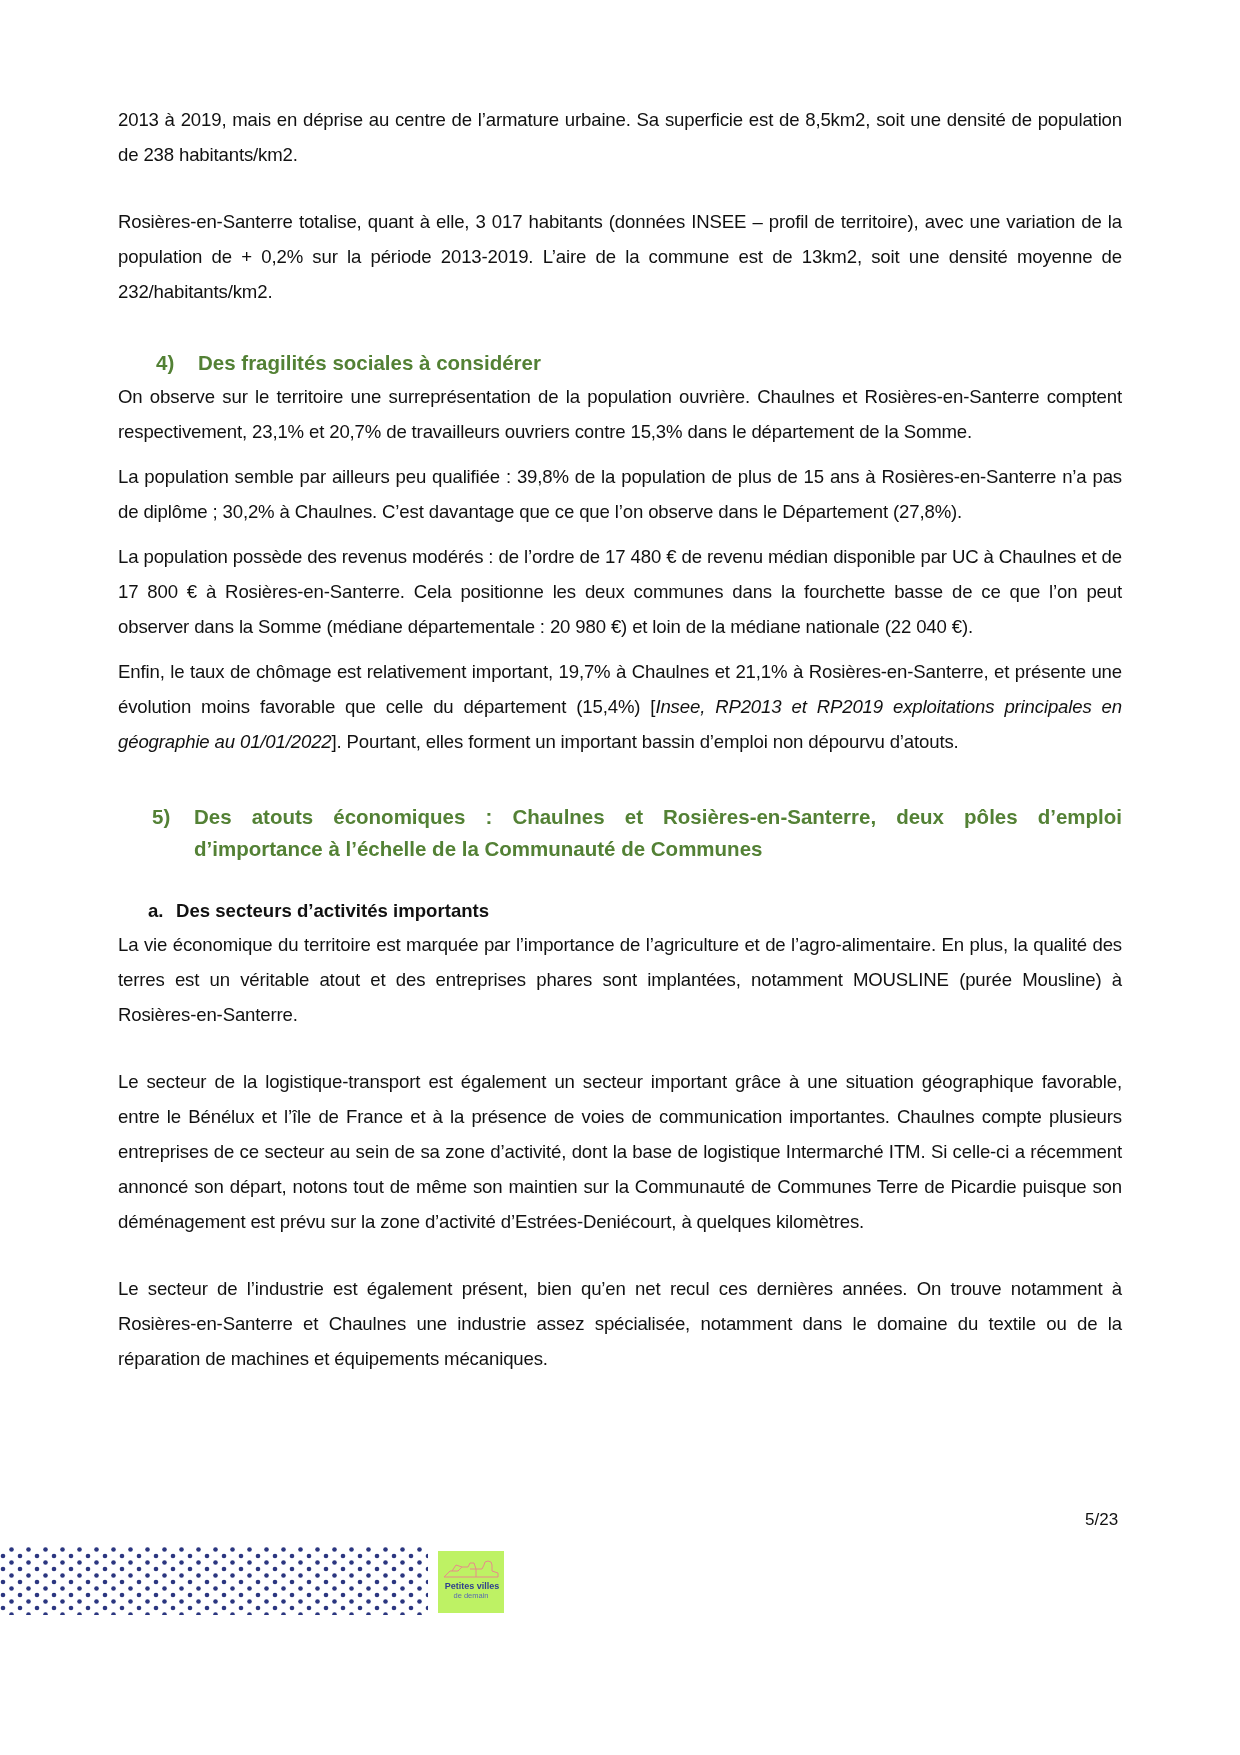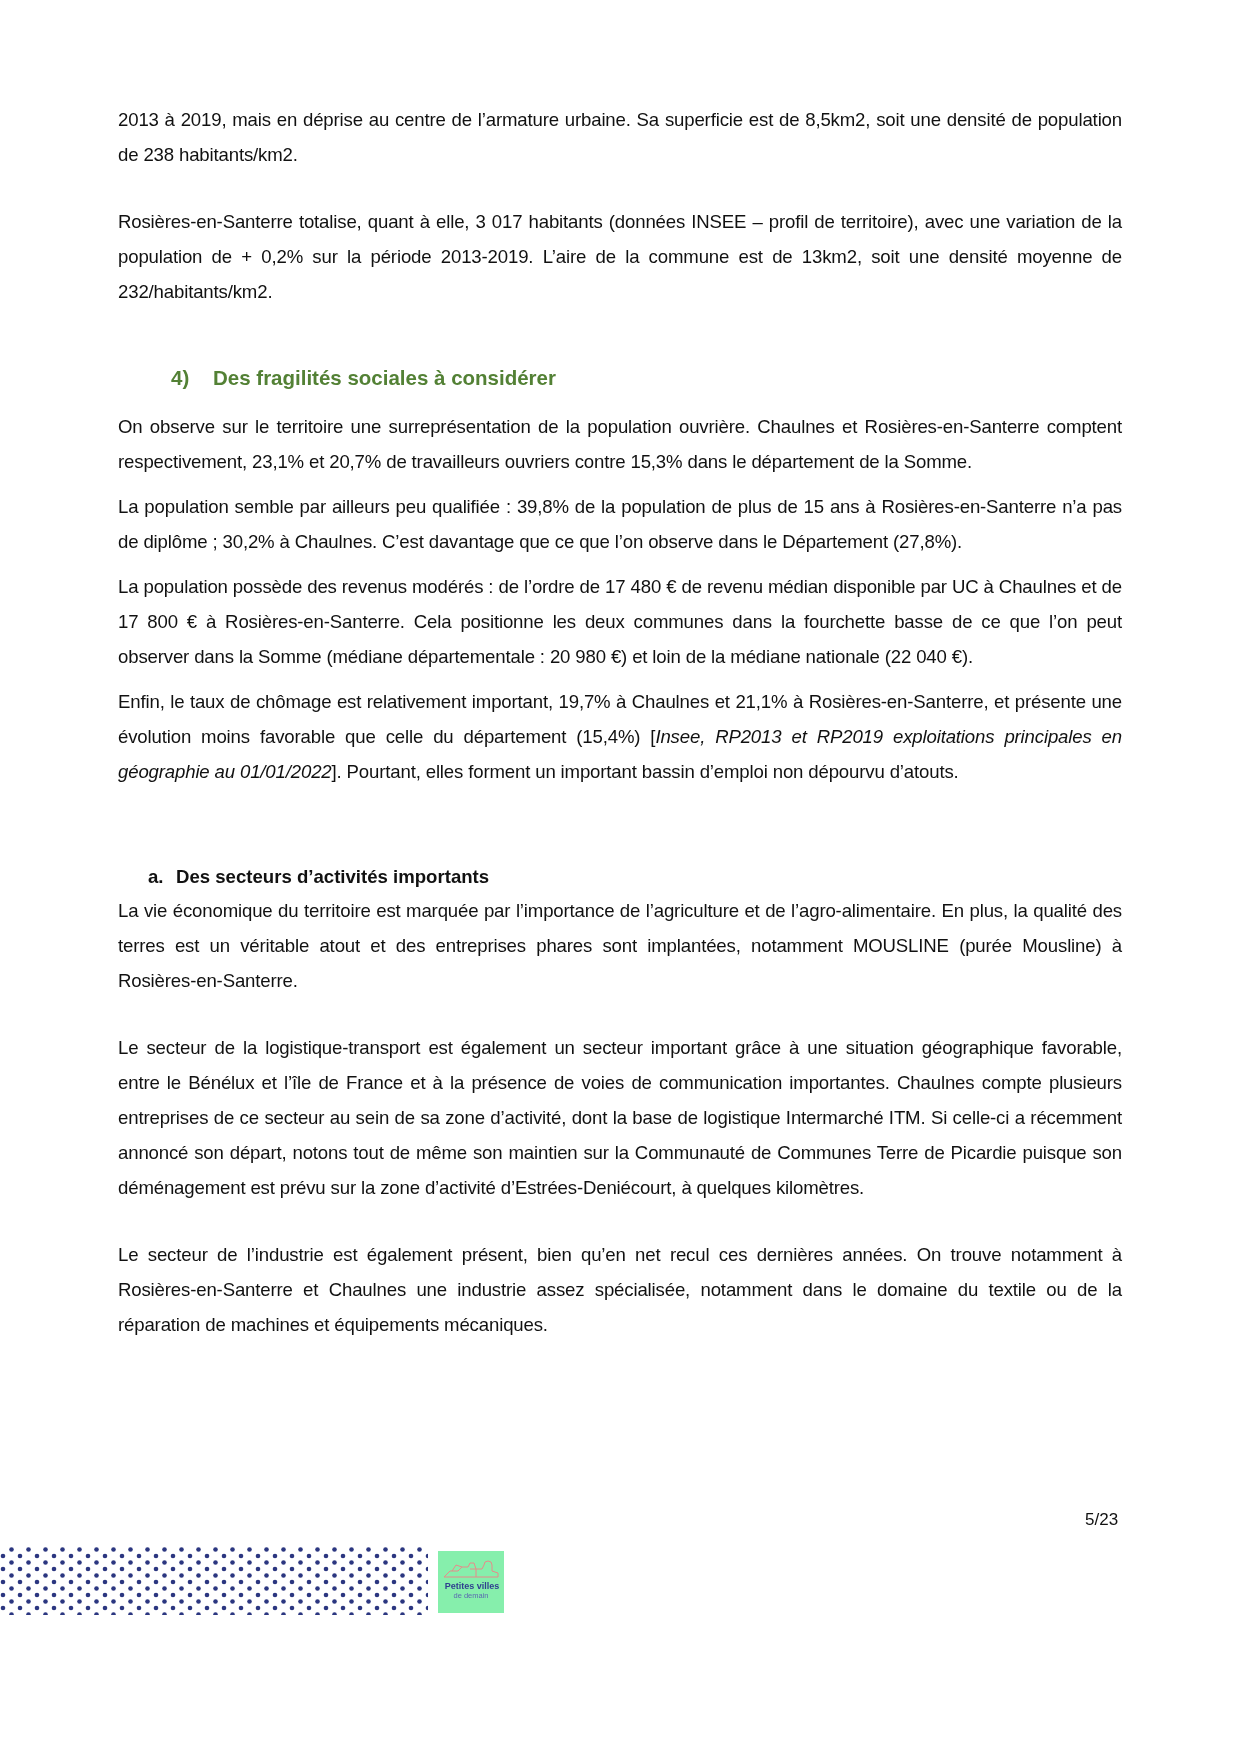--- a/index.html
+++ b/index.html
@@ -2,30 +2,30 @@
 <html><head>
   <meta charset="utf-8">
   <style>
     html, body { margin: 0; padding: 0; background: #ffffff; }
     body { width: 1240px; height: 1755px; position: relative; overflow: hidden;
            font-family: "Liberation Sans", "DejaVu Sans", sans-serif; color: #111111; }
     .page { position: absolute; left: 118px; top: 102px; width: 1004px; }
     p { margin: 0; font-size: 18.6px; line-height: 35px; text-align: justify; letter-spacing: -0.15px; }
     .gap-lg { height: 32px; }
     .gap-md { height: 10px; }
-    .h4 { color: #538135; font-weight: bold; font-size: 20.5px; line-height: 32px; margin: 15px; padding-left: 38px; }
+    .h4 { color: #538135; font-weight: bold; font-size: 20.5px; line-height: 32px; margin: 0; padding-left: 38px; }
     .h4 .num { display: inline-block; width: 42px; }
     .h5 { color: #538135; font-weight: bold; font-size: 20.5px; line-height: 32px; margin: 0;
           padding-left: 76px; text-indent: -42px; text-align: justify; }
     .h5 .num { display: inline-block; width: 42px; text-indent: 0; }
     .ha { font-weight: bold; font-size: 18.6px; line-height: 32px; margin: 0; padding-left: 30px; color: #111; }
     .ha .num { display: inline-block; width: 28px; }
     em { font-style: italic; }
     .footer-dots { position: absolute; left: 0; top: 1547px; width: 428px; height: 68px; overflow: hidden; }
-    .logo { position: absolute; left: 438px; top: 1551px; width: 66px; height: 62px; background: #86efac; }
+    .logo { position: absolute; left: 438px; top: 1551px; width: 66px; height: 62px; background: #bef264; }
     .logo svg { position: absolute; left: 4px; top: 6px; }
     .logo .t1 { position: absolute; left: 2px; top: 30px; width: 64px; text-align: center; font-weight: bold;
                 font-size: 9px; color: #2f3f8f; line-height: 10px; white-space: nowrap; }
     .logo .t2 { position: absolute; left: 2px; top: 40px; width: 62px; text-align: center;
                 font-size: 7.5px; color: #5a6bb0; line-height: 9px; }
     .page-num { position: absolute; left: 1085px; top: 1510px; font-size: 17px; color: #111; }
   </style>
 </head>
 <body>
 
@@ -40,20 +40,23 @@
   </h2>
   <p>On observe sur le territoire une surreprésentation de la population ouvrière. Chaulnes et Rosières-en-Santerre comptent respectivement, 23,1% et 20,7% de travailleurs ouvriers contre 15,3% dans le département de la Somme.</p>
   <div class="gap-md"></div>
   <p>La population semble par ailleurs peu qualifiée : 39,8% de la population de plus de 15 ans à Rosières-en-Santerre n’a pas de diplôme ; 30,2% à Chaulnes. C’est davantage que ce que l’on observe dans le Département (27,8%).</p>
   <div class="gap-md"></div>
   <p>La population possède des revenus modérés : de l’ordre de 17 480 € de revenu médian disponible par UC à Chaulnes et de 17 800 € à Rosières-en-Santerre. Cela positionne les deux communes dans la fourchette basse de ce que l’on peut observer dans la Somme (médiane départementale : 20 980 €) et loin de la médiane nationale (22 040 €).</p>
   <div class="gap-md"></div>
   <p><span>Enfin, le taux de chômage est relativement important, 19,7% à Chaulnes et 21,1% à Rosières-en-Santerre, et présente une évolution moins favorable que celle du département (15,4%) [</span><em>Insee, RP2013 et RP2019 exploitations principales en géographie au 01/01/2022</em><span>]. Pourtant, elles forment un important bassin d’emploi non dépourvu d’atouts.</span></p>
   <div style="height:42px"></div>
 
+  <h2 class="h5">
+    <span class="num">5)</span><span>Des atouts économiques : Chaulnes et Rosières-en-Santerre, deux pôles d’emploi d’importance à l’échelle de la Communauté de Communes</span>
+  </h2>
   <div style="height:30px"></div>
 
   <h3 class="ha">
     <span class="num">a.</span><span>Des secteurs d’activités importants</span>
   </h3>
   <p>La vie économique du territoire est marquée par l’importance de l’agriculture et de l’agro-alimentaire. En plus, la qualité des terres est un véritable atout et des entreprises phares sont implantées, notamment MOUSLINE (purée Mousline) à Rosières-en-Santerre.</p>
   <div class="gap-lg"></div>
   <p>Le secteur de la logistique-transport est également un secteur important grâce à une situation géographique favorable, entre le Bénélux et l’île de France et à la présence de voies de communication importantes. Chaulnes compte plusieurs entreprises de ce secteur au sein de sa zone d’activité, dont la base de logistique Intermarché ITM. Si celle-ci a récemment annoncé son départ, notons tout de même son maintien sur la Communauté de Communes Terre de Picardie puisque son déménagement est prévu sur la zone d’activité d’Estrées-Deniécourt, à quelques kilomètres.</p>
   <div class="gap-lg"></div>
   <p>Le secteur de l’industrie est également présent, bien qu’en net recul ces dernières années. On trouve notamment à Rosières-en-Santerre et Chaulnes une industrie assez spécialisée, notamment dans le domaine du textile ou de la réparation de machines et équipements mécaniques.</p>

